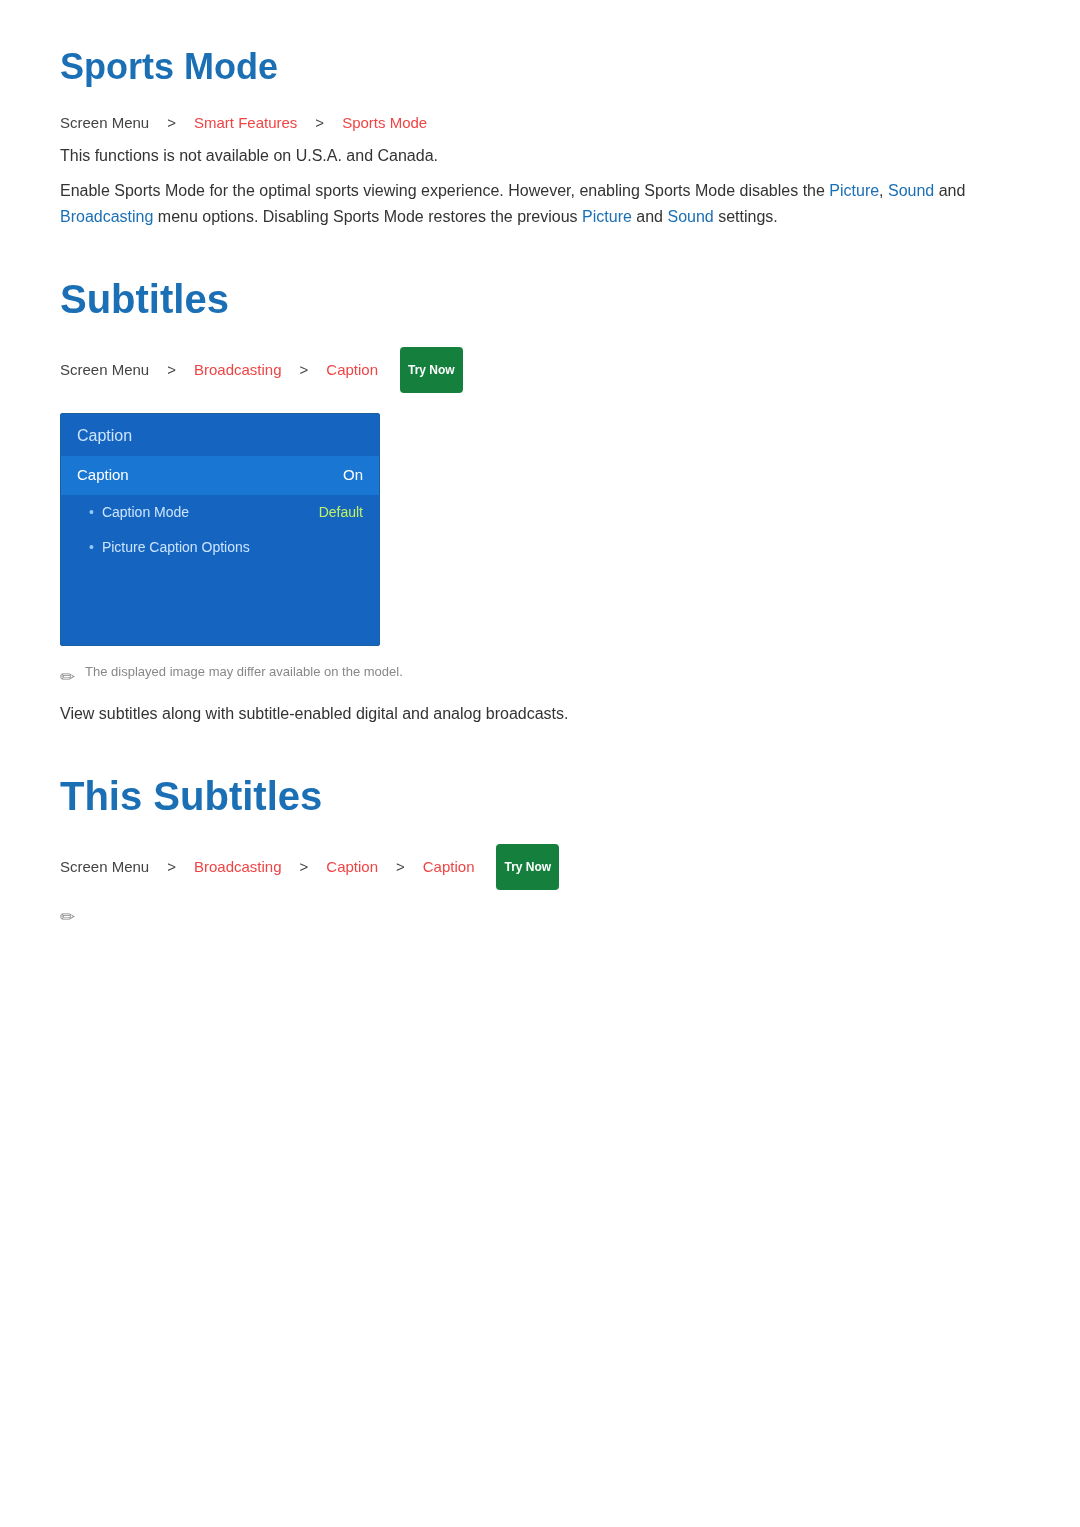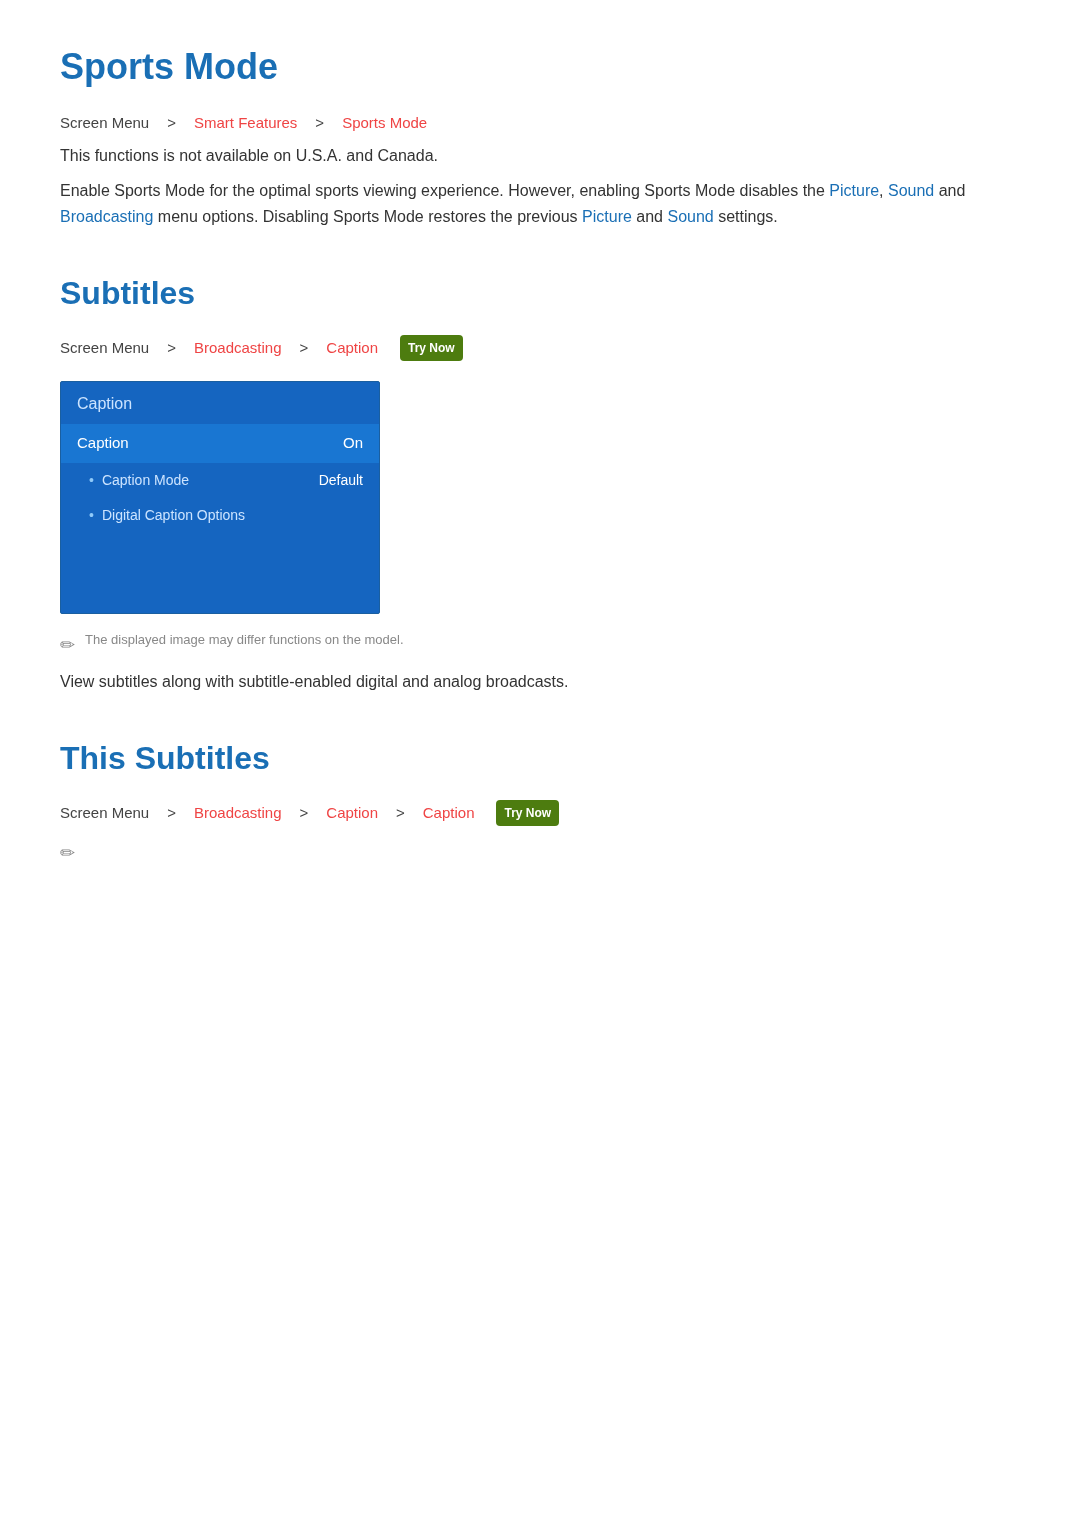--- a/index.html
+++ b/index.html
@@ -23,21 +23,21 @@
     }
 
     h1 {
       font-size: 36px;
       font-weight: 700;
       color: #1a6fb5;
       margin-bottom: 18px;
     }
 
     h2 {
-      font-size: 32px;
+      font-size: 40px;
       font-weight: 700;
       color: #1a6fb5;
       margin-bottom: 18px;
     }
 
     .breadcrumb {
       font-size: 15px;
       color: #444;
       margin-bottom: 8px;
       display: flex;
@@ -51,26 +51,26 @@
       font-weight: 500;
     }
 
     .breadcrumb .separator {
       color: #444;
       margin: 0 2px;
     }
 
     .try-now-badge {
       display: inline-block;
-      background: #4d7c0f;
+      background: #15803d;
       color: white;
       font-size: 12px;
       font-weight: 600;
       border-radius: 4px;
-      padding: 4px 8px;
+      padding: 14px 8px;
       margin-left: 6px;
       vertical-align: middle;
     }
 
     p {
       font-size: 16px;
       color: #333;
       margin-bottom: 10px;
       line-height: 1.6;
     }
@@ -128,21 +128,21 @@
       color: #90caf9;
       margin-right: 8px;
     }
 
     .caption-box-subitem .label {
       display: flex;
       align-items: center;
     }
 
     .caption-box-subitem .sub-value {
-      color: #ffffff;
+      color: #bef264;
     }
 
     .caption-box-spacer {
       height: 80px;
     }
 
     .note-row {
       display: flex;
       align-items: flex-start;
       gap: 10px;
@@ -210,29 +210,29 @@
     <div class="caption-box-subitem">
       <span class="label">
         <span class="bullet">•</span>
         <span>Caption Mode</span>
       </span>
       <span class="sub-value">Default</span>
     </div>
     <div class="caption-box-subitem">
       <span class="label">
         <span class="bullet">•</span>
-        <span>Digital Caption Options</span>
+        <span>Picture Caption Options</span>
       </span>
     </div>
     <div class="caption-box-spacer"></div>
   </div>
 
   <div class="note-row">
     <span class="pencil-icon">✏</span>
-    <span class="note-text">The displayed image may differ functions on the model.</span>
+    <span class="note-text">The displayed image may differ available on the model.</span>
   </div>
 
   <p>View subtitles along with subtitle-enabled digital and analog broadcasts.</p>
 </div>
 
 <div class="section">
   <h2>This Subtitles</h2>
 
   <div class="breadcrumb">
     <span>Screen Menu</span>

